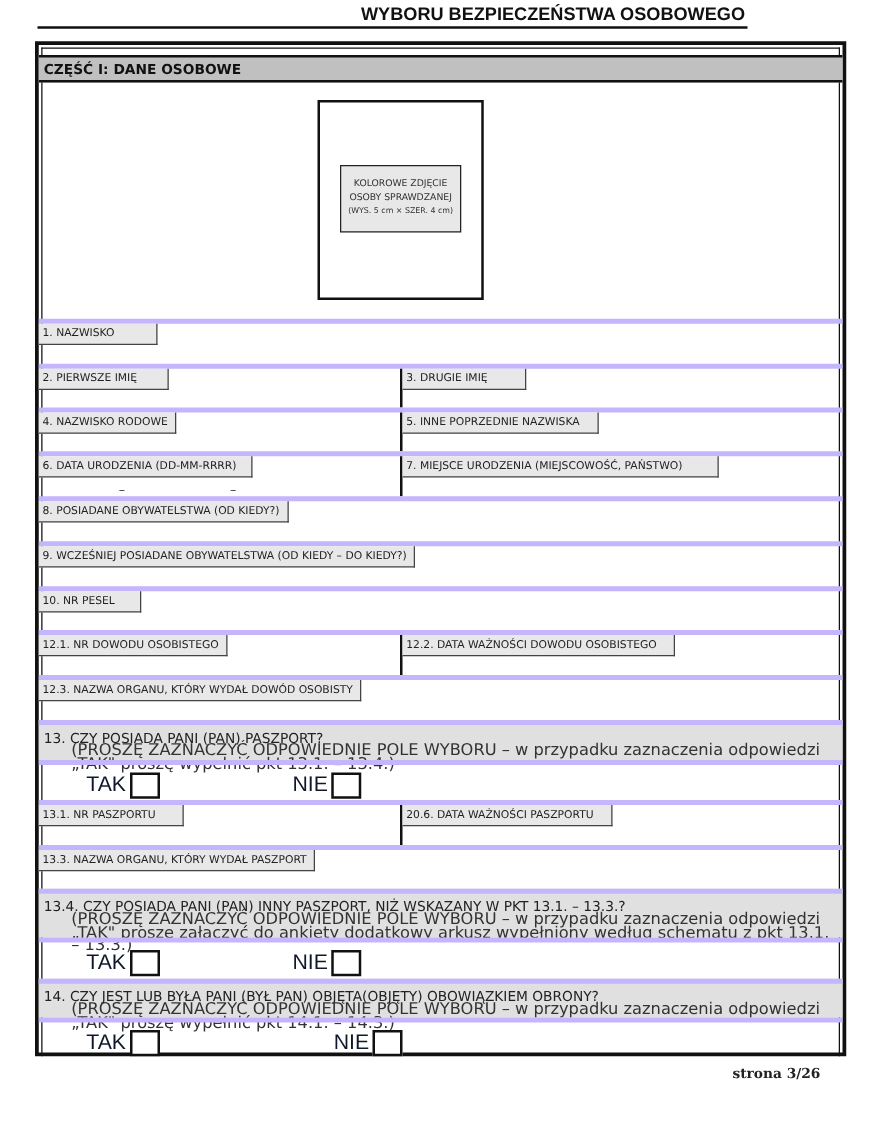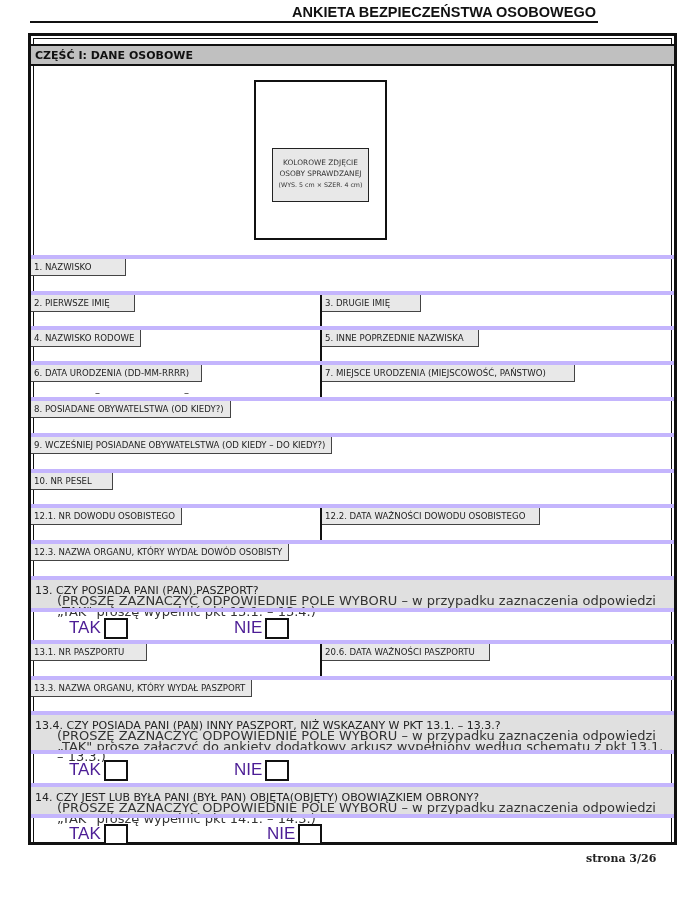--- a/index.html
+++ b/index.html
@@ -28,40 +28,40 @@
 
   .section-header { position: absolute; left: 0; right: 0; top: 8px; height: 22px;
                     background: #c0c0c0; border-top: 2px solid #111; border-bottom: 2px solid #111;
                     box-sizing: border-box; font-weight: bold; font-size: 11px;
                     line-height: 19px; padding-left: 4px; }
 
   .photo-box { position: absolute; left: 223px; top: 44px; width: 133px; height: 160px;
                box-sizing: border-box; border: 2px solid #111; }
   .photo-label { position: absolute; left: 16px; top: 50px; width: 97px; height: 54px;
                  box-sizing: border-box; border: 1px solid #222; background: #e8e8e8;
-                 text-align: center; font-size: 7.4px; line-height: 13px; padding-top: 7px; color: #333; margin-top: 16px; }
+                 text-align: center; font-size: 7.4px; line-height: 13px; padding-top: 7px; color: #333; }
   .photo-label .small { font-size: 6.3px; }
 
   .dash { position: absolute; top: 22px; font-size: 10px; color: #333; }
 
   .question { background: #e0e0e0; }
   .q-title { position: absolute; left: 4px; top: 4px; font-size: 11px; color: #222; white-space: nowrap; }
   .q-note { position: absolute; left: 26px; top: 16px; font-size: 13px; color: #333; line-height: 10.5px; width: 610px; }
 
   .choice { position: absolute; top: 3px; height: 26px; display: flex; align-items: center; }
-  .choice-label { font-family: "Liberation Sans", sans-serif; font-size: 17px; color: #4c1d95; margin-right: 3px; }
+  .choice-label { font-family: "Liberation Sans", sans-serif; font-size: 17px; color: #0f172a; margin-right: 3px; }
   .checkbox { width: 24px; height: 21px; box-sizing: border-box; border: 2px solid #111; background: #fff; cursor: pointer; }
 
   .page-number { position: absolute; left: 586px; top: 852px; font-family: "DejaVu Serif", serif;
                  font-weight: bold; font-size: 11px; color: #222; }
 </style>
 </head>
 <body>
 
-<div class="doc-title"><span>ANKIETA BEZPIECZEŃSTWA OSOBOWEGO</span></div>
+<div class="doc-title"><span>WYBORU BEZPIECZEŃSTWA OSOBOWEGO</span></div>
 
 <div class="frame">
   <div class="frame-inner"></div>
 
   <div class="section-header">CZĘŚĆ I: DANE OSOBOWE</div>
 
   <div class="photo-box">
     <div class="photo-label">
       <div>KOLOROWE ZDJĘCIE</div>
       <div style="margin-top:-2px">OSOBY SPRAWDZANEJ</div>

